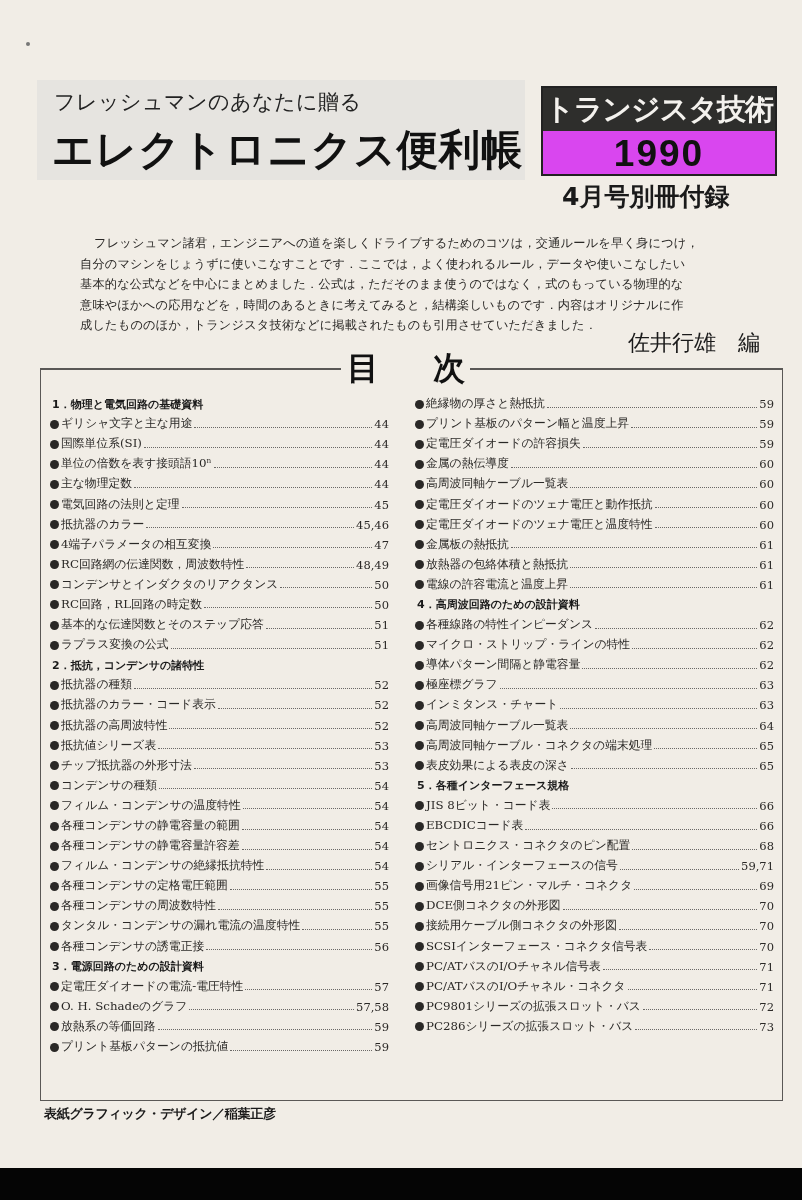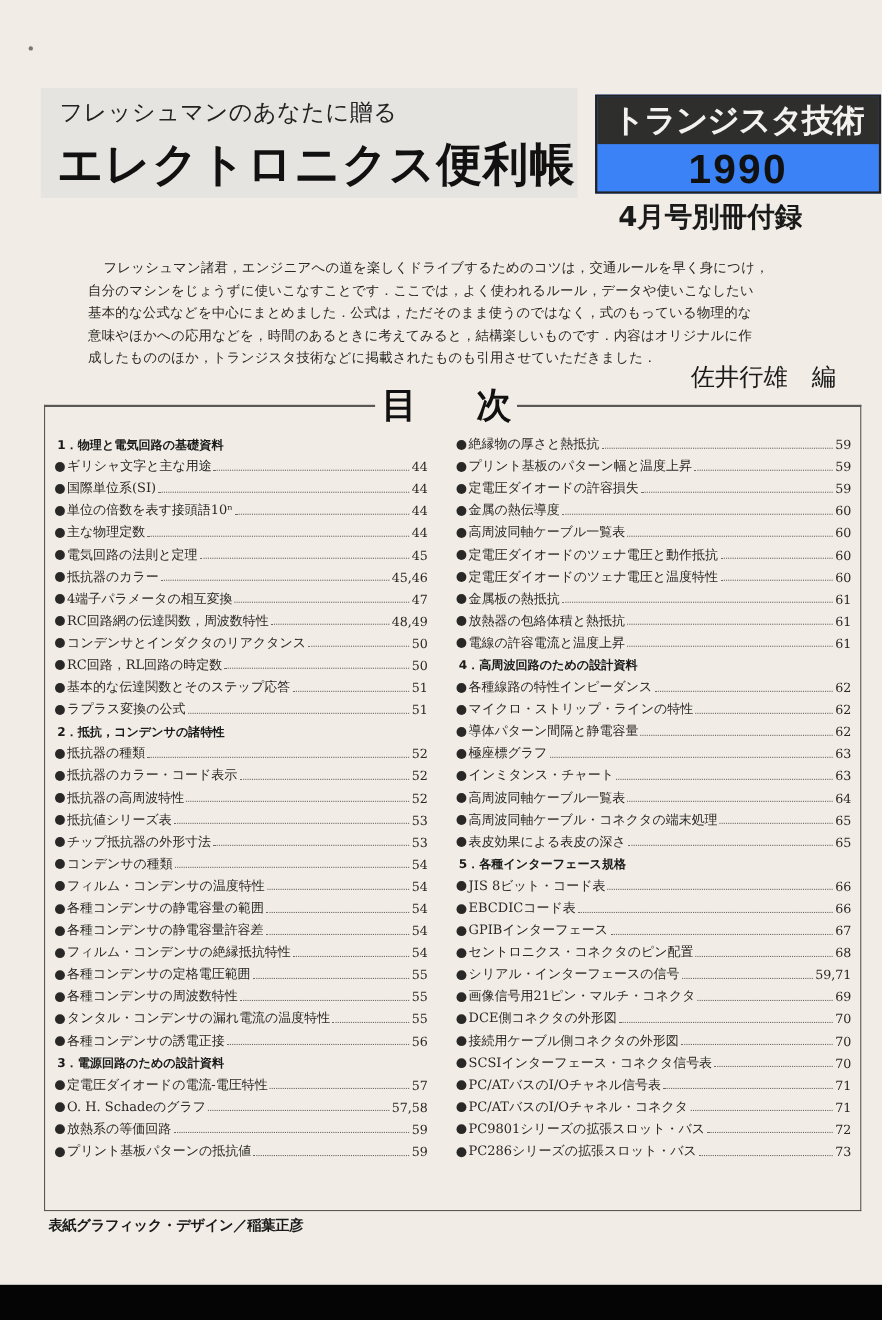--- a/index.html
+++ b/index.html
@@ -17,21 +17,21 @@
     position:absolute; left:54px; top:88px;
     font-family:Liberation Mono, monospace; font-size:21px; letter-spacing:0.5px; color:#222;
     white-space:nowrap;
   }
   .main-title {
     position:absolute; left:52px; top:122px;
     font-family:"DejaVu Sans", sans-serif; font-weight:bold; font-size:42px; letter-spacing:1px; color:#111;
     white-space:nowrap; transform:scaleX(0.98); transform-origin:left;
   }
 
-  .mag-box { position:absolute; left:541px; top:86px; width:260px; height:90px; border:2px solid #222; box-sizing:border-box; background:#3b82f6; }
+  .mag-box { position:absolute; left:541px; top:86px; width:236px; height:90px; border:2px solid #222; box-sizing:border-box; background:#d946ef; }
   .mag-name {
     position:absolute; left:0; top:0; width:100%; height:43px; background:#2e2e2c; color:#f4f2ee;
     font-family:"DejaVu Sans", sans-serif; font-weight:bold; font-size:29px; letter-spacing:-1px;
     display:flex; align-items:center; justify-content:center; white-space:nowrap;
   }
   .mag-year {
     position:absolute; left:0; top:44px; width:100%; height:44px; color:#111;
     font-family:"Liberation Sans", sans-serif; font-weight:bold; font-size:37px; letter-spacing:2px;
     display:flex; align-items:center; justify-content:center;
   }
@@ -413,26 +413,20 @@
       <span class="page">66</span>
     </div>
     <div class="row">
       <span class="bullet"></span>
       <span class="label">EBCDICコード表</span>
       <span class="dots"></span>
       <span class="page">66</span>
     </div>
     <div class="row">
       <span class="bullet"></span>
-      <span class="label">GPIBインターフェース</span>
-      <span class="dots"></span>
-      <span class="page">67</span>
-    </div>
-    <div class="row">
-      <span class="bullet"></span>
       <span class="label">セントロニクス・コネクタのピン配置</span>
       <span class="dots"></span>
       <span class="page">68</span>
     </div>
     <div class="row">
       <span class="bullet"></span>
       <span class="label">シリアル・インターフェースの信号</span>
       <span class="dots"></span>
       <span class="page">59,71</span>
     </div>

